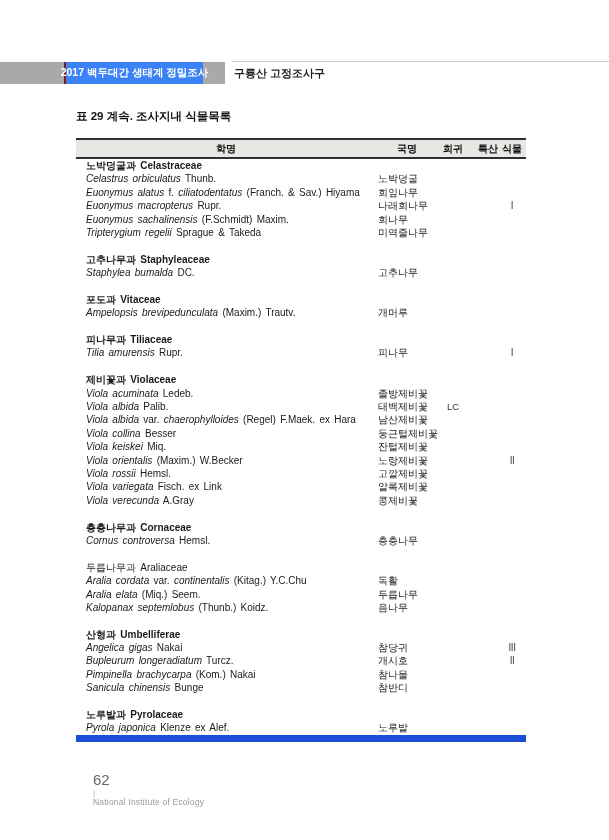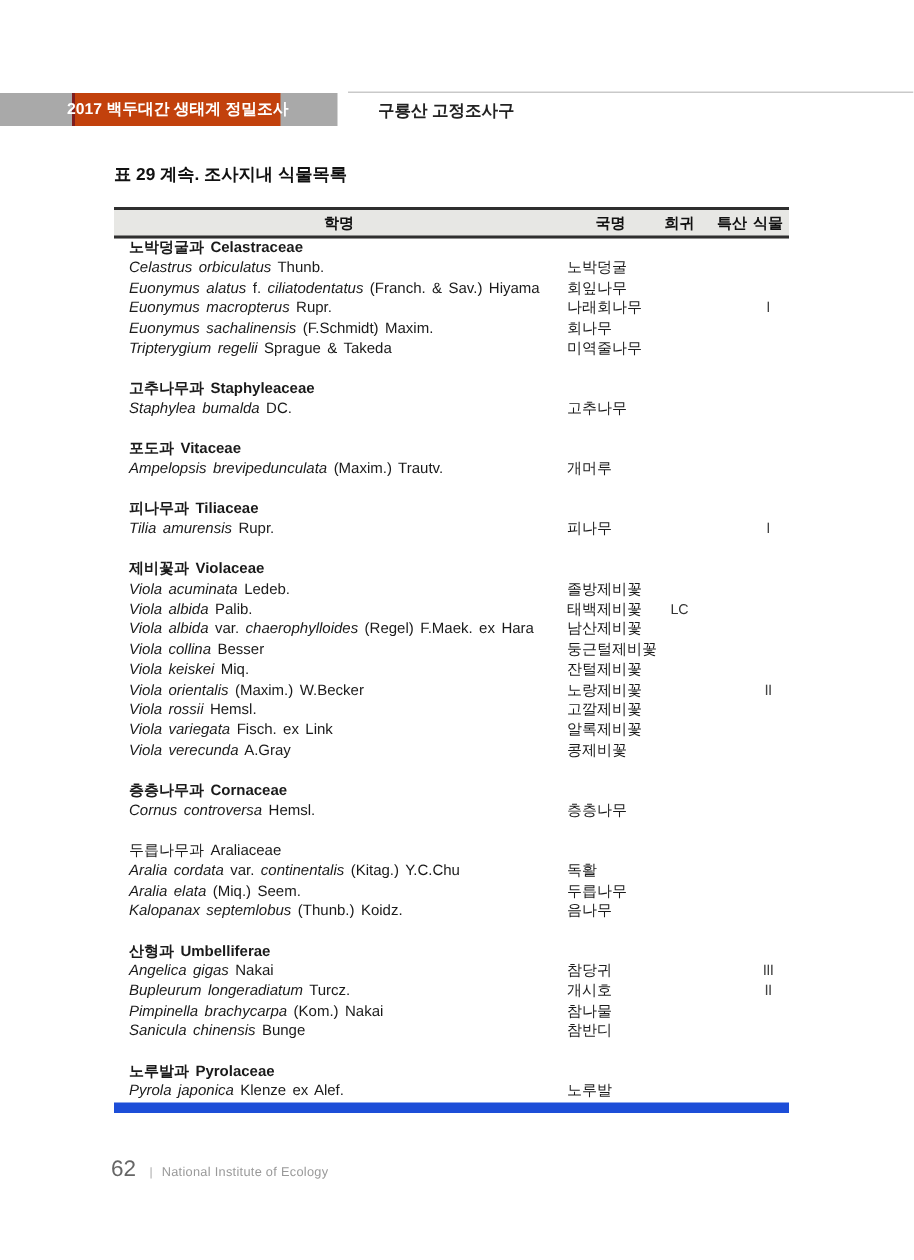--- a/index.html
+++ b/index.html
@@ -5,27 +5,27 @@
   html,body{margin:0;padding:0;}
   body{
     width:609px;height:840px;position:relative;background:#ffffff;
     font-family:"Liberation Sans","DejaVu Sans",sans-serif;
     color:#1a1a1a;overflow:hidden;
   }
   
   .topline{position:absolute;top:61px;left:232px;right:0;height:1px;background:#c9c9c9;}
   .banner{position:absolute;top:62px;left:0;width:225px;height:22px;background:#a9a9a9;display:flex;}
   .banner-box{
-    margin-left:48px;width:139px;height:22px;background:#c2410c;
+    margin-left:64px;width:139px;height:22px;background:#3b82f6;
     border-left:2px solid #7f1d1d;box-sizing:border-box;
     display:flex;align-items:center;justify-content:center;
     color:#ffffff;font-size:10.5px;font-weight:bold;white-space:nowrap;letter-spacing:0;
   }
   .site-label{
-    position:absolute;top:62px;left:252px;height:22px;display:flex;align-items:center;
+    position:absolute;top:62px;left:234px;height:22px;display:flex;align-items:center;
     font-size:11px;font-weight:bold;color:#222222;white-space:nowrap;
   }
   
   .table-title{position:absolute;top:109px;left:76px;font-size:11.5px;font-weight:bold;color:#111111;white-space:nowrap;}
   
   .datatable{position:absolute;top:138px;left:76px;width:450px;font-size:10px;}
   .thead{
     display:flex;align-items:center;height:17px;background:#e7e7e4;
     border-top:2px solid #2f2f2f;border-bottom:2px solid #2f2f2f;
     font-weight:bold;color:#111111;
@@ -41,21 +41,21 @@
   .row{display:flex;height:13.4px;line-height:13.4px;white-space:nowrap;}
   .row .c1{padding-left:10px;word-spacing:1.5px;}
   .row .c2{padding-left:2px;}
   .row .c3,.row .c4{font-size:9.5px;color:#333;}
   .row .c5{letter-spacing:-0.5px;color:#444;}
   .family{font-weight:bold;}
   .family.plain{font-weight:normal;}
   .it{font-style:italic;}
   .spacer{height:13.4px;}
   
-  .footer{position:absolute;top:771px;left:74px;display:flex;align-items:baseline;}
+  .footer{position:absolute;top:771px;left:84px;display:flex;align-items:baseline;flex-direction:column;}
   .page-num{font-size:15px;color:#666666;}
   .footer-sep{font-size:8px;color:#aaaaaa;margin-left:9px;}
   .footer-org{font-size:8.5px;color:#999999;margin-left:6px;letter-spacing:0.2px;text-align:center;}
 </style>
 </head>
 <body>
 
 <div class="topline"></div>
 
 <div class="banner">

